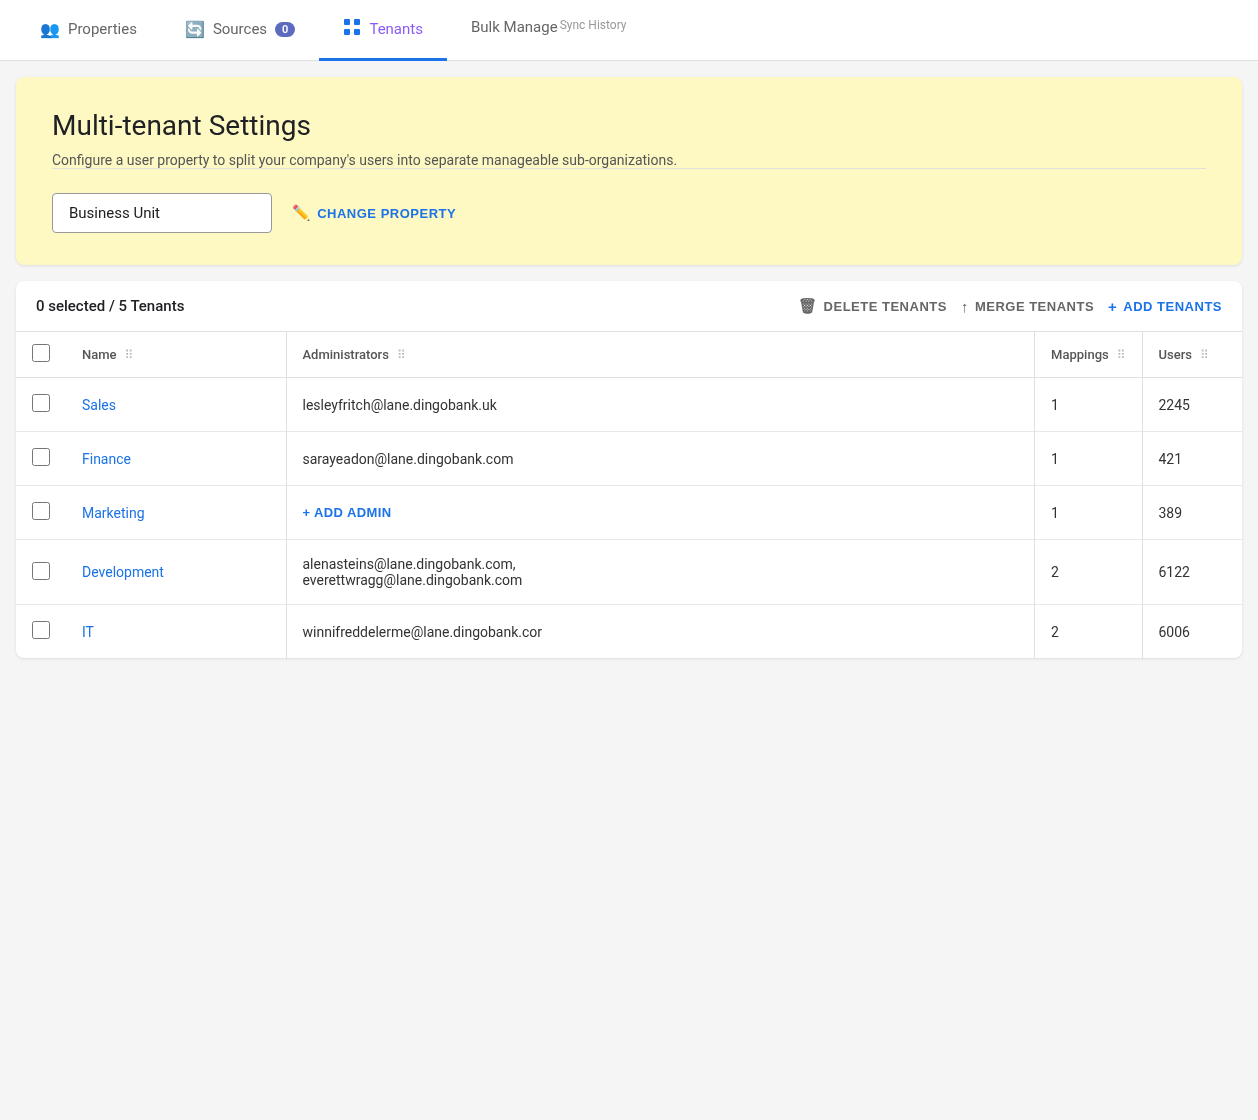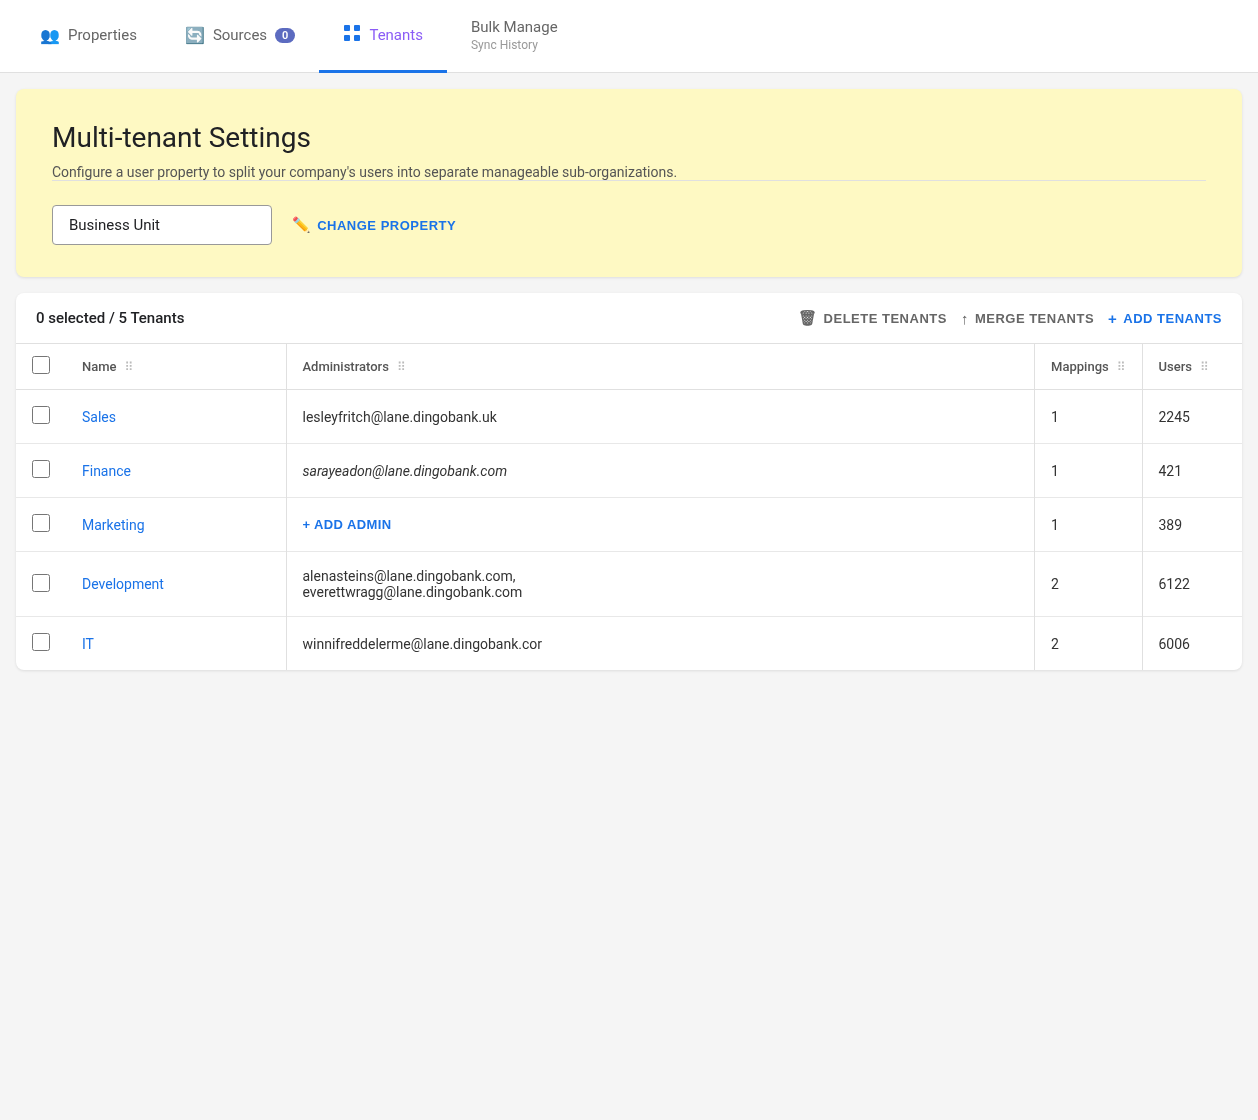--- a/index.html
+++ b/index.html
@@ -38,21 +38,21 @@
     }
     .tab-badge {
       background: #5c6bc0;
       color: #fff;
       border-radius: 10px;
       padding: 1px 7px;
       font-size: 11px;
       font-weight: 600;
     }
     .tab-item.bulk-manage {
-      flex-direction: column;
+      flex-direction: row;
       align-items: flex-start;
       gap: 2px;
     }
     .tab-item.bulk-manage .tab-main {
       font-size: 15px;
     }
     .tab-item.bulk-manage .tab-sub {
       font-size: 12px;
       color: #999;
     }
@@ -329,21 +329,21 @@
     <tr>
           <td class="checkbox-cell"><input type="checkbox" class="checkbox" style=""></td>
           <td><span class="tenant-name-link">Sales</span></td>
           <td class="col-sep"><span style="white-space: pre-line;">lesleyfritch@lane.dingobank.uk</span></td>
           <td class="col-sep col-mappings">1</td>
           <td class="col-sep col-users">2245</td>
         </tr>
         <tr>
           <td class="checkbox-cell"><input type="checkbox" class="checkbox" style=""></td>
           <td><span class="tenant-name-link">Finance</span></td>
-          <td class="col-sep"><span style="white-space: pre-line; font-style: italic;">sarayeadon@lane.dingobank.com</span></td>
+          <td class="col-sep"><span style="white-space: pre-line;">sarayeadon@lane.dingobank.com</span></td>
           <td class="col-sep col-mappings">1</td>
           <td class="col-sep col-users">421</td>
         </tr>
         <tr>
           <td class="checkbox-cell"><input type="checkbox" class="checkbox" style=""></td>
           <td><span class="tenant-name-link">Marketing</span></td>
           <td class="col-sep">
             <button class="add-admin-btn">+ ADD ADMIN</button>
           </td>
           <td class="col-sep col-mappings">1</td>

